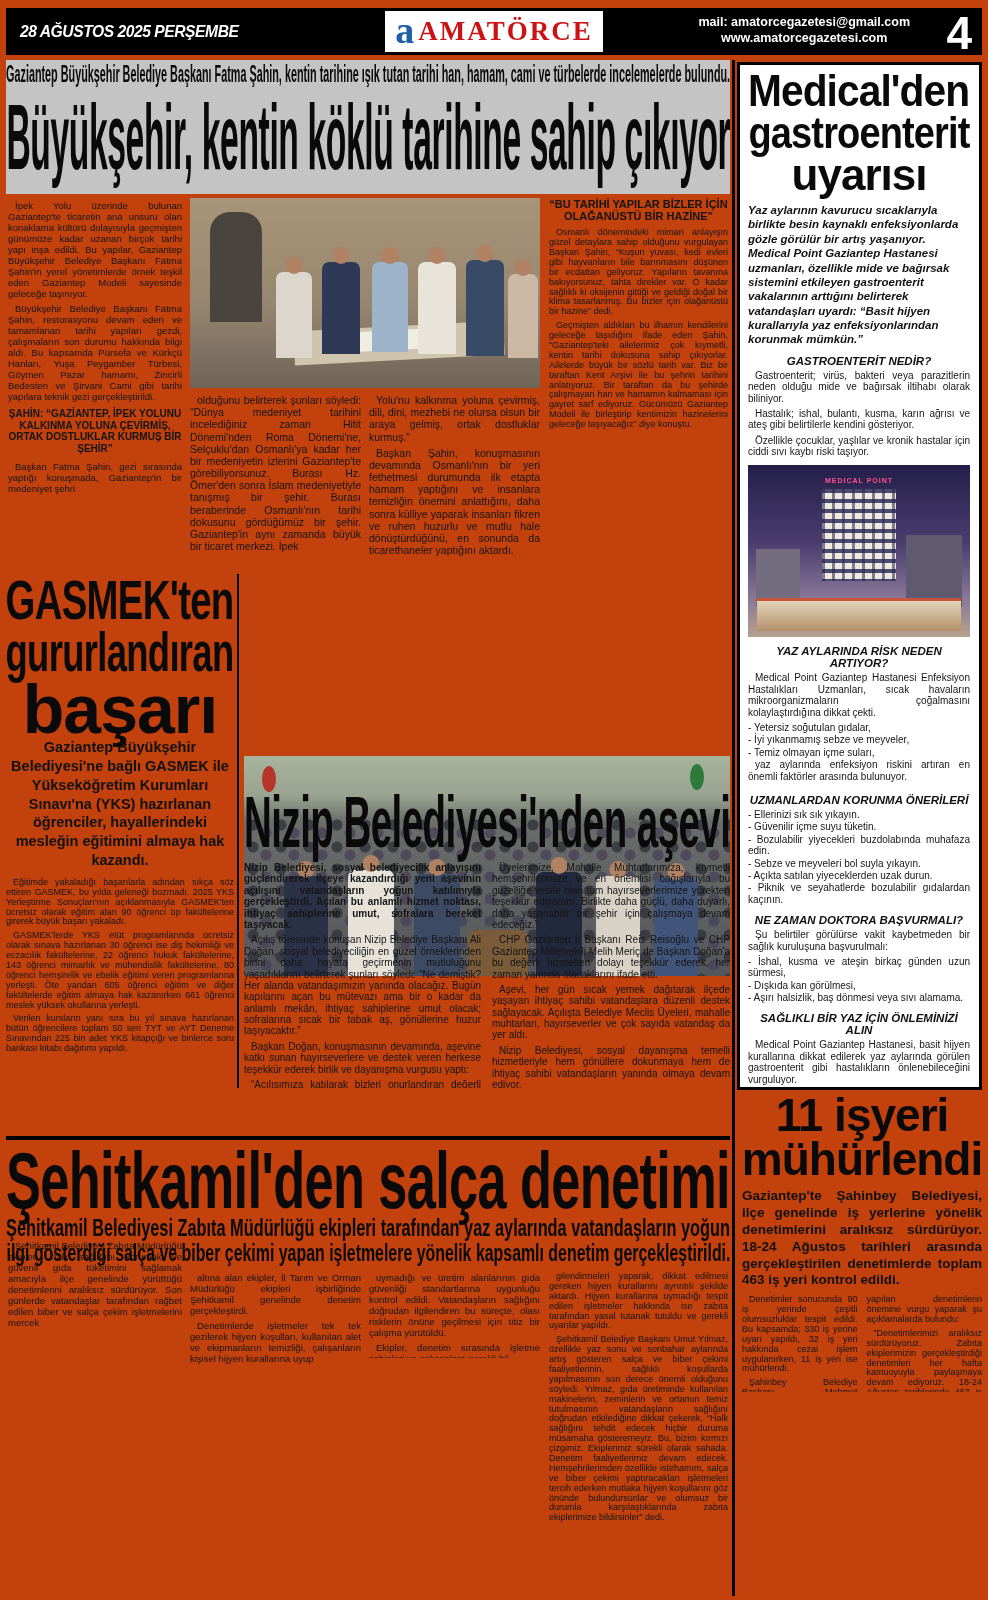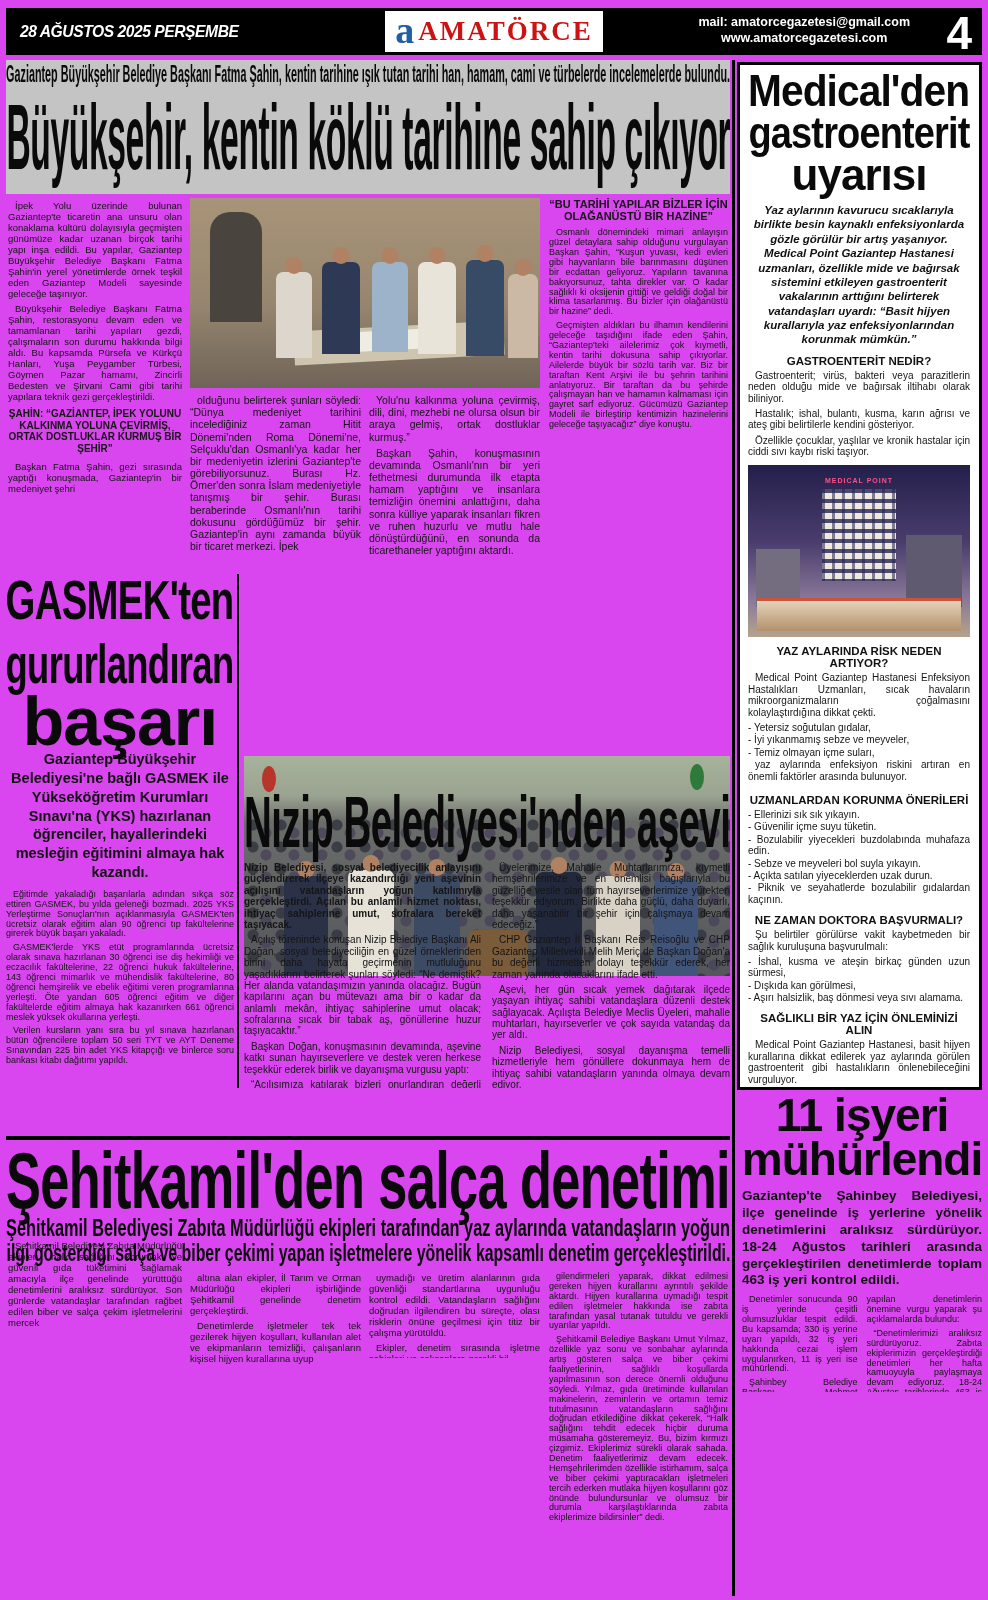--- a/index.html
+++ b/index.html
@@ -1,16 +1,16 @@
 <!DOCTYPE html>
 <html><head>
 <meta charset="utf-8">
 <style>
   html,body{margin:0;padding:0;background:#e9e9e9;}
-  .page{position:relative;width:988px;height:1600px;background:#d946ef;overflow:hidden;
+  .page{position:relative;width:988px;height:1600px;background:#c2410c;overflow:hidden;
         font-family:"Liberation Sans",sans-serif;color:#111;}
   .abs{position:absolute;}
   
   .mast{background:#000;color:#fff;display:flex;align-items:center;}
   .mast-date{font-size:17px;font-weight:bold;font-style:italic;letter-spacing:-.5px;margin-left:14px;white-space:nowrap;transform:scaleX(.92);transform-origin:left center;}
   .logo-box{position:absolute;left:50%;transform:translateX(-50%);top:3px;width:218px;height:41px;background:#fff;display:flex;align-items:center;justify-content:center;gap:4px;}
   .logo-a{font-family:"Liberation Serif",serif;font-weight:bold;font-size:38px;color:#1f5fa8;line-height:1;margin-top:-4px;}
   .logo-name{font-family:"Liberation Serif",serif;font-weight:bold;font-size:27px;color:#cc1212;letter-spacing:2px;line-height:1;}
   .mast-right{position:absolute;right:72px;top:6px;text-align:center;font-size:12.5px;font-weight:bold;line-height:1.3;color:#fff;}
   .mast-page{position:absolute;right:10px;top:-2px;font-size:46px;font-weight:bold;color:#fff;}
@@ -21,22 +21,22 @@
   
   .btxt{font-size:9.5px;line-height:1.16;text-align:justify;overflow:hidden;color:#151515;}
   .btxt p{margin:0 0 4px;text-indent:7px;}
   .btxt p.li{text-indent:0;margin:0 0 1px;}
   .chead{font-weight:bold;text-align:center;text-indent:0 !important;margin:6px 0 6px !important;}
   .f9{font-size:9px;line-height:1.1;} .f10{font-size:10px;line-height:1.14;}
   .f105{font-size:10.5px;line-height:1.16;}
   .lead-bold{font-weight:bold;text-align:center;}
   .vrule{background:#000;} .hrule{background:#000;}
   .mbox{border:3.5px solid #000;background:#fff;padding:6px 9px;box-sizing:border-box;overflow:hidden;}
-  .msec-h{font-weight:bold;text-align:center;font-size:11.5px;margin:8px 0 3px;}
-  .mlead{font-weight:bold;font-style:italic;text-align:center;font-size:11.5px;line-height:1.25;margin-top:6px;}
+  .msec-h{font-weight:bold;text-align:center;font-size:11.5px;margin:8px 0 3px;font-style:italic;}
+  .mlead{font-weight:bold;font-style:italic;text-align:left;font-size:11.5px;line-height:1.25;margin-top:6px;}
   
   .photo{overflow:hidden;position:relative;}
   .sil{position:absolute;border-radius:7px 7px 0 0;}
   .sil::before{content:"";position:absolute;top:-15px;left:50%;transform:translateX(-50%);width:17px;height:17px;border-radius:50%;background:#b08263;}
   .ph-inspect{background:linear-gradient(180deg,#a89478 0%,#97866f 55%,#6f6458 100%);}
   .ph-crowd{background:linear-gradient(180deg,#a7b39b 0%,#9aa391 18%,#6a6d6a 30%,#55565b 100%);}
   .crowd-tex{position:absolute;left:0;right:0;bottom:0;height:72%;
      background-image:radial-gradient(circle at 9px 7px,#32343e 5px,transparent 6px),radial-gradient(circle at 22px 15px,#49435a 5px,transparent 6px);
      background-size:28px 22px;opacity:.8;}
   .ph-hospital{background:linear-gradient(180deg,#241f4a 0%,#4a3d6e 45%,#8a7898 78%,#b5a38c 100%);}
@@ -158,21 +158,21 @@
     <div class="msec-h">SAĞLIKLI BİR YAZ İÇİN ÖNLEMİNİZİ ALIN</div>
     <div class="btxt f10">
       <p>Medical Point Gaziantep Hastanesi, basit hijyen kurallarına dikkat edilerek yaz aylarında görülen gastroenterit gibi hastalıkların önlenebileceğini vurguluyor.</p>
     </div>
   </div>
 
   <div class="abs" style="left:6px;top:574px;width:228px;height:514px;overflow:hidden;">
     <div class="fitline" style="height:52px;">
         <span class="fitx" style="font-size: 56px; transform: scaleX(0.684685); transform-origin: center center;">GASMEK'ten</span>
       </div>
-    <div class="fitline" style="height:52px;margin-top:12px;">
+    <div class="fitline" style="height:52px;">
         <span class="fitx" style="font-size: 56px; transform: scaleX(0.649573); transform-origin: center center;">gururlandıran</span>
       </div>
     <div class="fitline" style="height:52px;">
         <span class="fitx" style="font-size: 68px; transform: scaleX(1); transform-origin: center center;">başarı</span>
       </div>
     <div class="lead-bold" style="font-size:14.5px;line-height:1.3;margin:8px 2px 8px;">Gaziantep Büyükşehir Belediyesi'ne bağlı GASMEK ile Yükseköğretim Kurumları Sınavı'na (YKS) hazırlanan öğrenciler, hayallerindeki mesleğin eğitimini almaya hak kazandı.</div>
     <div class="btxt f9">
       <p>Eğitimde yakaladığı başarılarla adından sıkça söz ettiren GASMEK, bu yılda geleneği bozmadı. 2025 YKS Yerleştirme Sonuçları'nın açıklanmasıyla GASMEK'ten ücretsiz olarak eğitim alan 90 öğrenci tıp fakültelerine girerek büyük başarı yakaladı.</p>
       <p>GASMEK'lerde YKS etüt programlarında ücretsiz olarak sınava hazırlanan 30 öğrenci ise diş hekimliği ve eczacılık fakültelerine, 22 öğrenci hukuk fakültelerine, 143 öğrenci mimarlık ve mühendislik fakültelerine, 80 öğrenci hemşirelik ve ebelik eğitimi veren programlarına yerleşti. Öte yandan 605 öğrenci eğitim ve diğer fakültelerde eğitim almaya hak kazanırken 661 öğrenci meslek yüksek okullarına yerleşti.</p>
       <p>Verilen kursların yanı sıra bu yıl sınava hazırlanan bütün öğrencilere toplam 50 seri TYT ve AYT Deneme Sınavından 225 bin adet YKS kitapçığı ve binlerce soru bankası kitabı dağıtımı yapıldı.</p>

